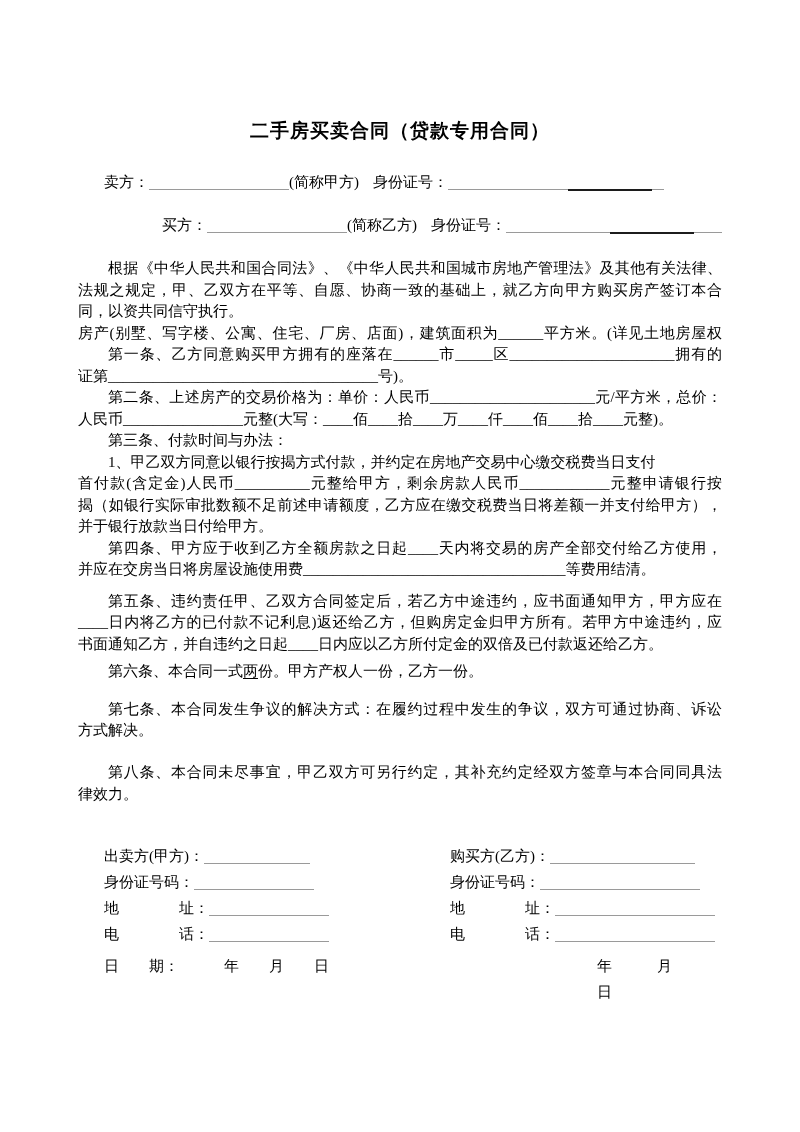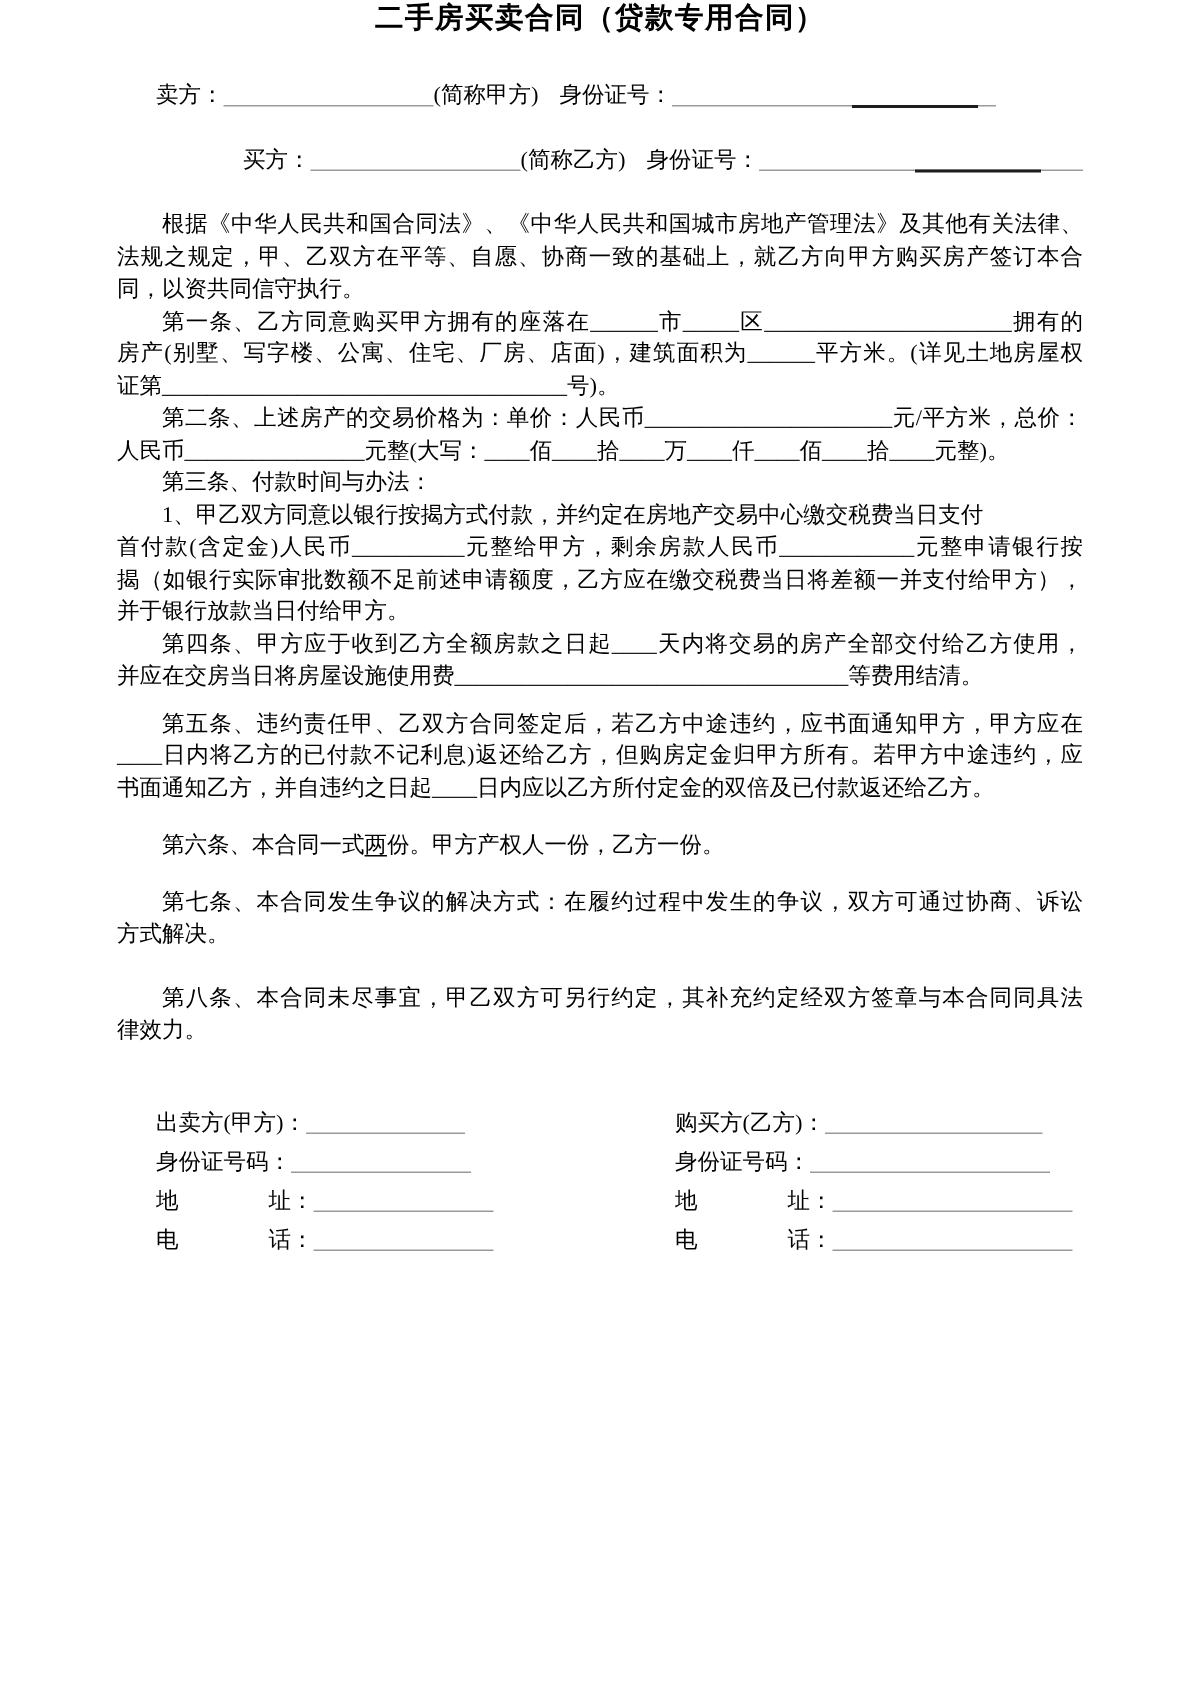--- a/index.html
+++ b/index.html
@@ -3,39 +3,39 @@
 <meta charset="utf-8">
 <style>
   html,body{margin:0;padding:0;background:#ffffff;}
   .page{
     position:relative;width:800px;height:1132px;background:#ffffff;
     color:#000;font-family:"Liberation Serif","DejaVu Serif",serif;
     font-size:15px;overflow:hidden;
   }
   .content{padding:0 78px;}
   .title{
-    margin:0;text-align:center;
+    margin:0;padding-top:118px;text-align:center;
     font-size:19px;font-weight:700;letter-spacing:1px;line-height:26px;
   }
   .party-row{margin-left:26px;white-space:nowrap;line-height:22px;}
   .row-seller{margin-top:27px;}
   .row-buyer{margin-top:21px;text-align:right;}
   .uline{display:inline-block;border-bottom:1px solid #9a9a9a;height:12px;vertical-align:-3px;}
   .name-line{width:140px;}
   .id-line{width:216px;position:relative;}
   .id-dark{position:absolute;bottom:-2px;height:2px;background:#1c1c1c;}
   .row-seller .id-dark{left:120px;width:84px;}
   .row-buyer .id-dark{left:104px;width:84px;}
   .gap-sm{display:inline-block;width:14px;}
   .bodytext{margin-top:22px;}
   .ln{line-height:21.5px;min-height:21.5px;}
   .ln.full{text-align:justify;text-align-last:justify;}
   .ind{text-indent:2em;}
   .m5{margin-top:10px;}
-  .m6{margin-top:17px;}
+  .m6{margin-top:6px;}
   .m7{margin-top:16px;}
   .m8{margin-top:21px;font-family:Liberation Mono, monospace;}
   .u-char{text-decoration:underline;text-underline-offset:2px;}
   .sig{margin-top:37px;position:relative;line-height:26px;}
   .sig-col{display:block;}
   .col-left{margin-left:26px;}
   .col-right{position:absolute;left:372px;top:0;}
   .sig-row{white-space:nowrap;}
   .sig-line{width:120px;height:12px;vertical-align:-3px;}
   .sig-line.w1{width:106px;}
@@ -59,22 +59,22 @@
 
     <div class="party-row row-buyer">
       <span>买方：</span><span class="uline name-line"></span><span>(简称乙方)</span><span class="gap-sm"></span><span>身份证号：</span><span class="uline id-line"><span class="id-dark"></span></span>
     </div>
 
     <div class="bodytext">
       <div class="ln ind full">根据《中华人民共和国合同法》、《中华人民共和国城市房地产管理法》及其他有关法律、</div>
       <div class="ln full">法规之规定，甲、乙双方在平等、自愿、协商一致的基础上，就乙方向甲方购买房产签订本合</div>
       <div class="ln">同，以资共同信守执行。</div>
 
+      <div class="ln full">房产(别墅、写字楼、公寓、住宅、厂房、店面)，建筑面积为______平方米。(详见土地房屋权</div>
       <div class="ln ind full">第一条、乙方同意购买甲方拥有的座落在______市_____区______________________拥有的</div>
-      <div class="ln full">房产(别墅、写字楼、公寓、住宅、厂房、店面)，建筑面积为______平方米。(详见土地房屋权</div>
       <div class="ln">证第____________________________________号)。</div>
 
       <div class="ln ind full">第二条、上述房产的交易价格为：单价：人民币______________________元/平方米，总价：</div>
       <div class="ln">人民币________________元整(大写：____佰____拾____万____仟____佰____拾____元整)。</div>
 
       <div class="ln ind">第三条、付款时间与办法：</div>
 
       <div class="ln ind">1、甲乙双方同意以银行按揭方式付款，并约定在房地产交易中心缴交税费当日支付</div>
       <div class="ln full">首付款(含定金)人民币__________元整给甲方，剩余房款人民币____________元整申请银行按</div>
       <div class="ln full">揭（如银行实际审批数额不足前述申请额度，乙方应在缴交税费当日将差额一并支付给甲方），</div>
@@ -104,15 +104,19 @@
         <div class="sig-row"><span>电　　　　话：</span><span class="uline sig-line"></span></div>
       </div>
       <div class="sig-col col-right">
         <div class="sig-row"><span>购买方(乙方)：</span><span class="uline sig-line w1"></span></div>
         <div class="sig-row"><span>身份证号码：</span><span class="uline sig-line"></span></div>
         <div class="sig-row"><span>地　　　　址：</span><span class="uline sig-line"></span></div>
         <div class="sig-row"><span>电　　　　话：</span><span class="uline sig-line"></span></div>
       </div>
     </div>
 
+    <div class="date-row">
+      <span class="date-left">日　　期：　　　年　　月　　日</span>
+      <span class="date-right">年　　　月　　　日</span>
+    </div>
 
   </div>
 </div>
 
 </body></html>

